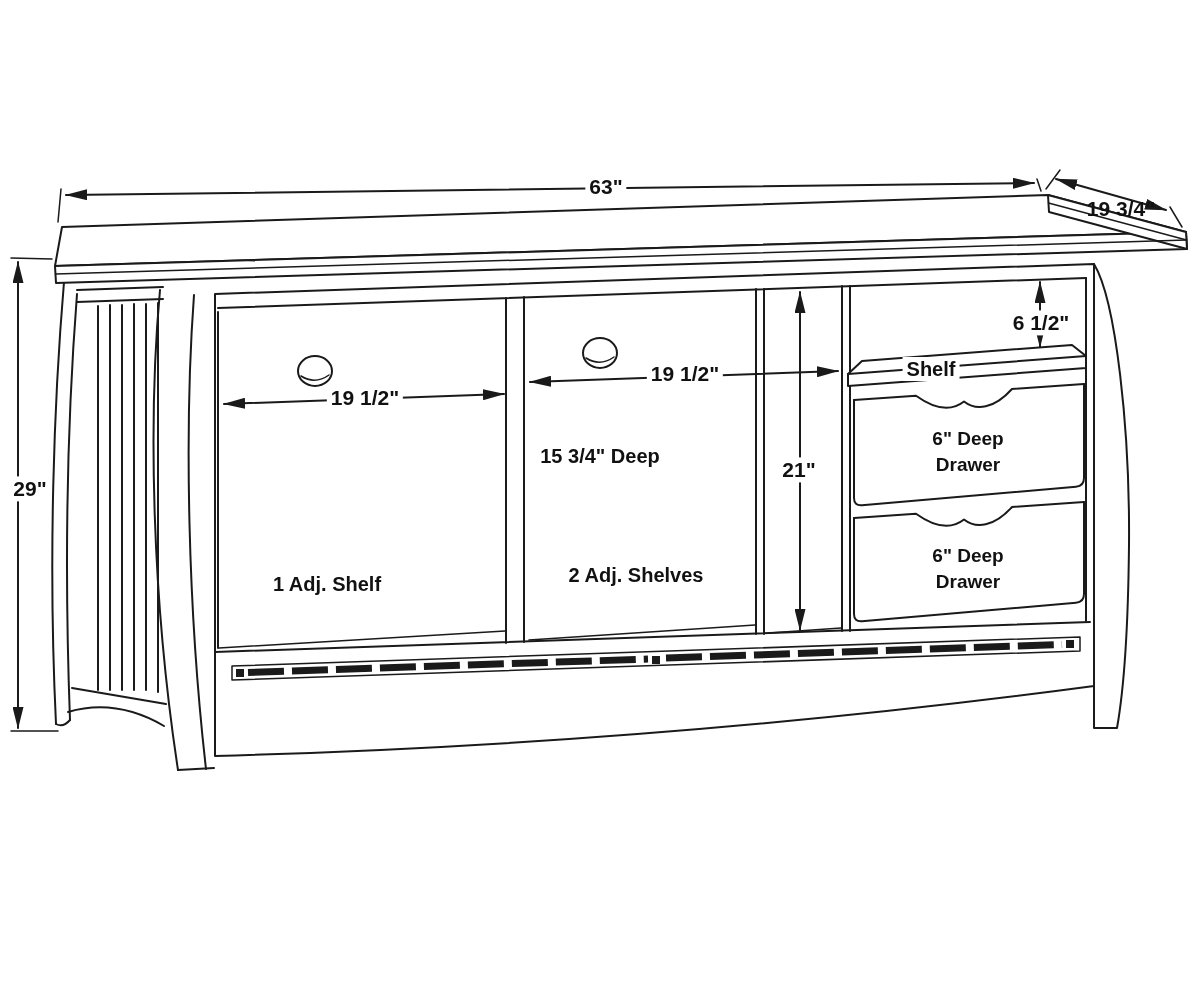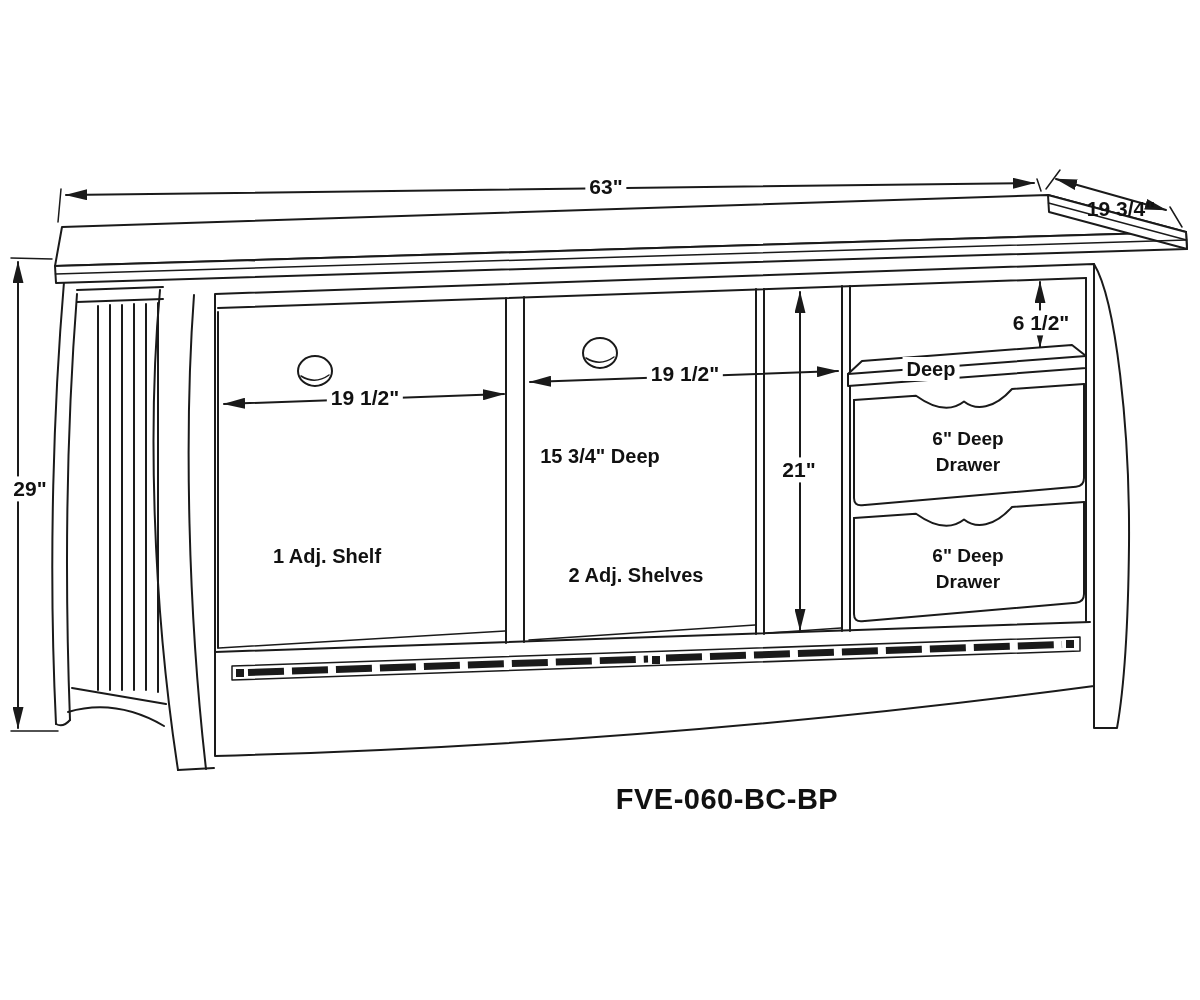--- a/index.html
+++ b/index.html
@@ -139,33 +139,32 @@
   <div class="lbl" style="left:30px; top:489px;">29"</div>
 
   <div class="lbl" style="left:365px; top:398px;">19 1/2"</div>
 
   <div class="lbl" style="left:685px; top:374px;">19 1/2"</div>
 
   <div class="lbl" style="left:799px; top:470px;">21"</div>
 
   <div class="lbl" style="left:1041px; top:323px;">6 1/2"</div>
 
-  <div class="lbl small" style="left:931px; top:369px;">Deep</div>
+  <div class="lbl small" style="left:931px; top:369px;">Shelf</div>
 
   <div class="lbl small nobg" style="left:600px; top:456px;">15 3/4" Deep</div>
 
-  <div class="lbl small nobg" style="left:327px; top:556px;">1 Adj. Shelf</div>
+  <div class="lbl small nobg" style="left:327px; top:584px;">1 Adj. Shelf</div>
 
   <div class="lbl small nobg" style="left:636px; top:562px;margin-top:13px;">2 Adj. Shelves</div>
 
   <div class="lbl drawer nobg" style="left:968px; top:452px;">
     <div>6" Deep</div>
     <div>Drawer</div>
   </div>
 
   <div class="lbl drawer nobg" style="left:968px; top:569px;">
     <div>6" Deep</div>
     <div>Drawer</div>
   </div>
 
-  <div class="lbl model nobg" style="left:727px; top:799px;">FVE-060-BC-BP</div>
 
 </div>
 
 </body></html>

